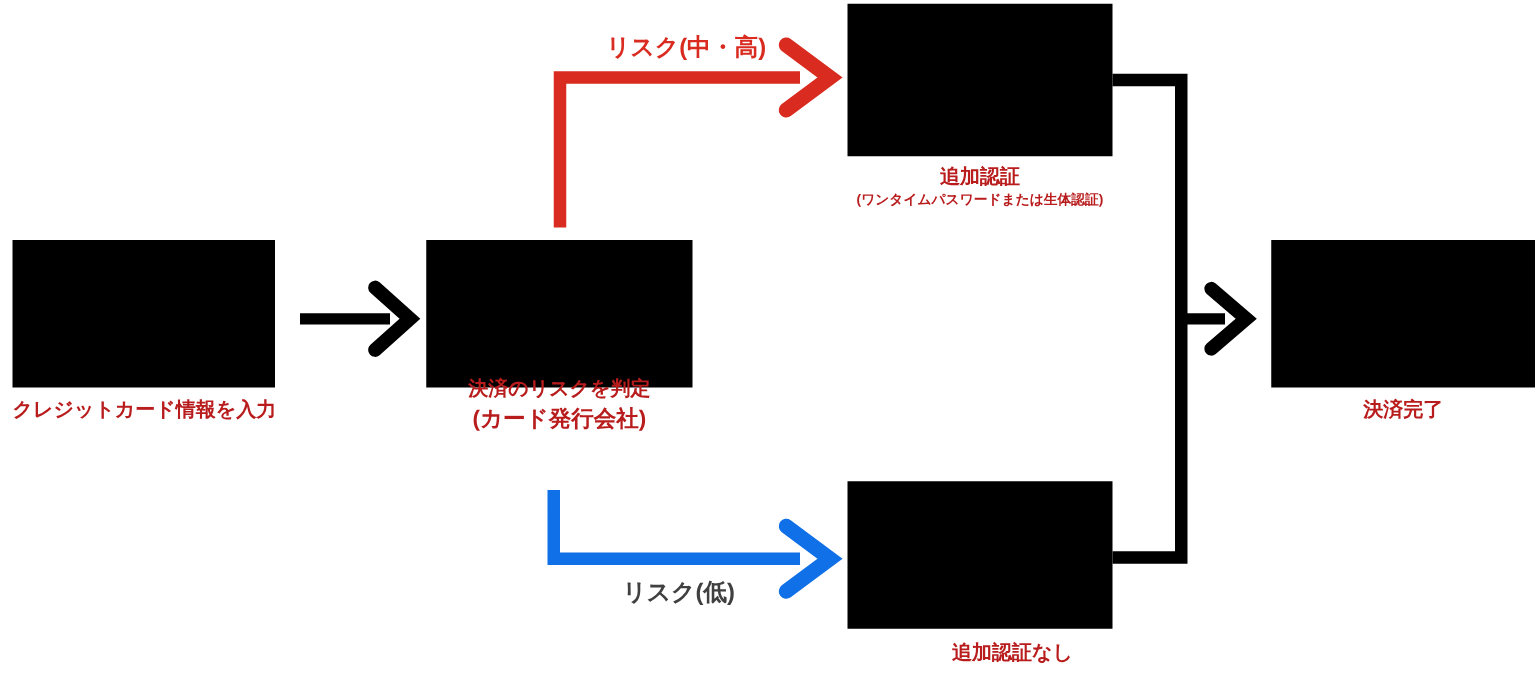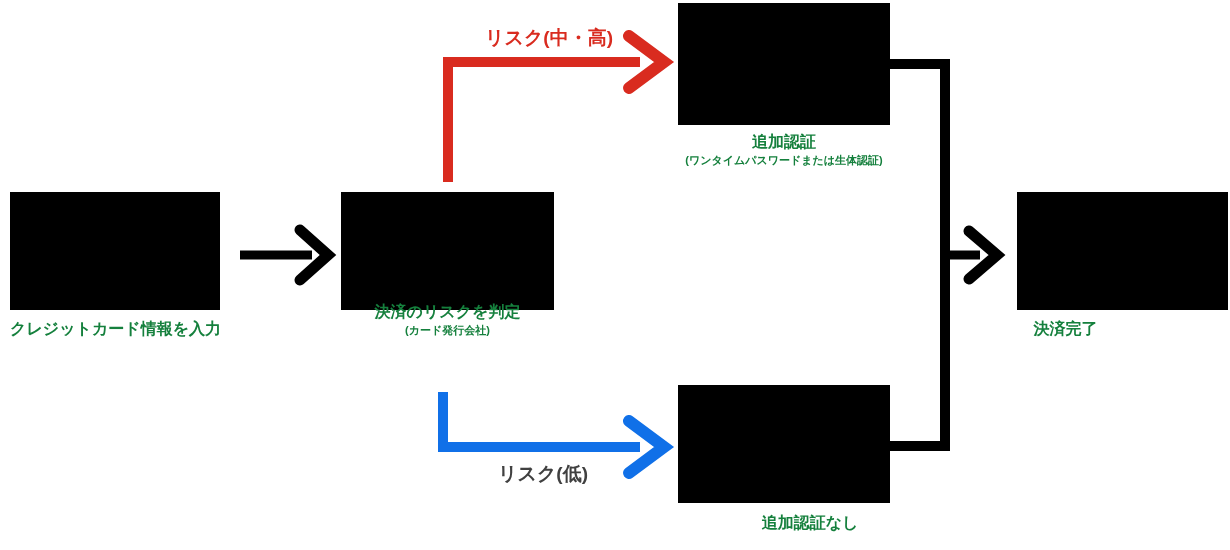--- a/index.html
+++ b/index.html
@@ -21,29 +21,29 @@
     position: absolute;
     background: #000000;
     display: flex;
     align-items: center;
     justify-content: center;
   }
   .node-caption {
     position: absolute;
     text-align: center;
     font-weight: bold;
-    color: #15803d;
+    color: #b91c1c;
     line-height: 1.35;
     font-size: 16px;
     letter-spacing: 0px;
     white-space: nowrap;
   }
   .node-caption .sub {
     display: block;
-    font-size: 11px;
+    font-size: 18px;
   }
   .node-caption .sub.small {
     font-size: 11px;
   }
   .edge-label {
     position: absolute;
     font-weight: bold;
     font-size: 19px;
     white-space: nowrap;
   }
@@ -164,21 +164,21 @@
 
   <div class="node-caption" style="left:634px; top:131px; width:300px;">
     <span>追加認証</span>
     <span class="sub small">(ワンタイムパスワードまたは生体認証)</span>
   </div>
 
   <div class="node-caption" style="left:704px; top:512px; width:212px;">
     <span>追加認証なし</span>
   </div>
 
-  <div class="node-caption" style="left:960px; top:318px; width:211px;">
+  <div class="node-caption" style="left:1017px; top:318px; width:211px;">
     <span>決済完了</span>
   </div>
 
   <div class="edge-label" style="left:485px; top:25px; color:#d92b1f;">リスク(中・高)</div>
 
   <div class="edge-label" style="left:498px; top:461px; color:#404040;">リスク(低)</div>
 
 </div>
 
 </body></html>

